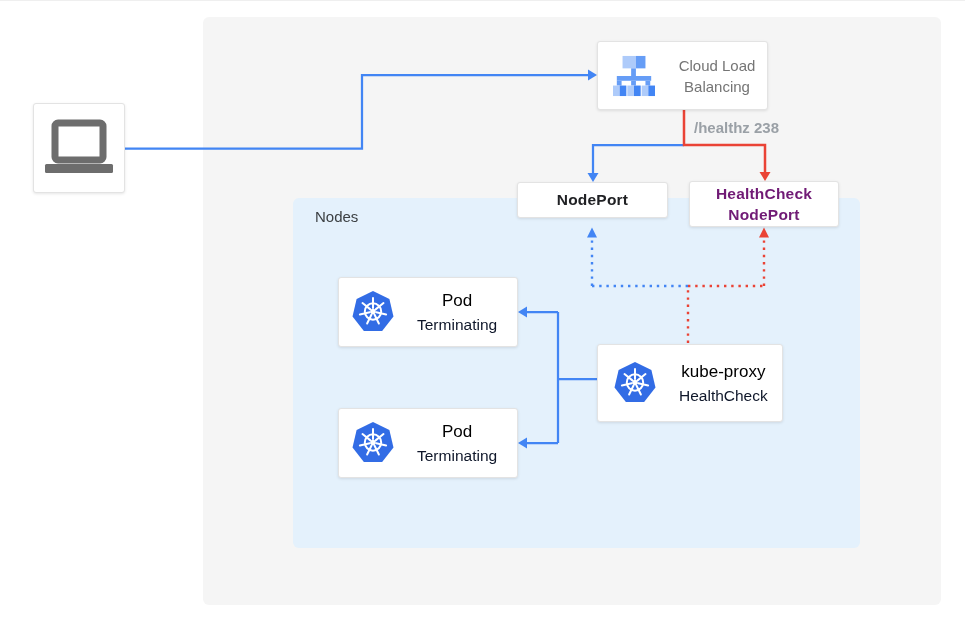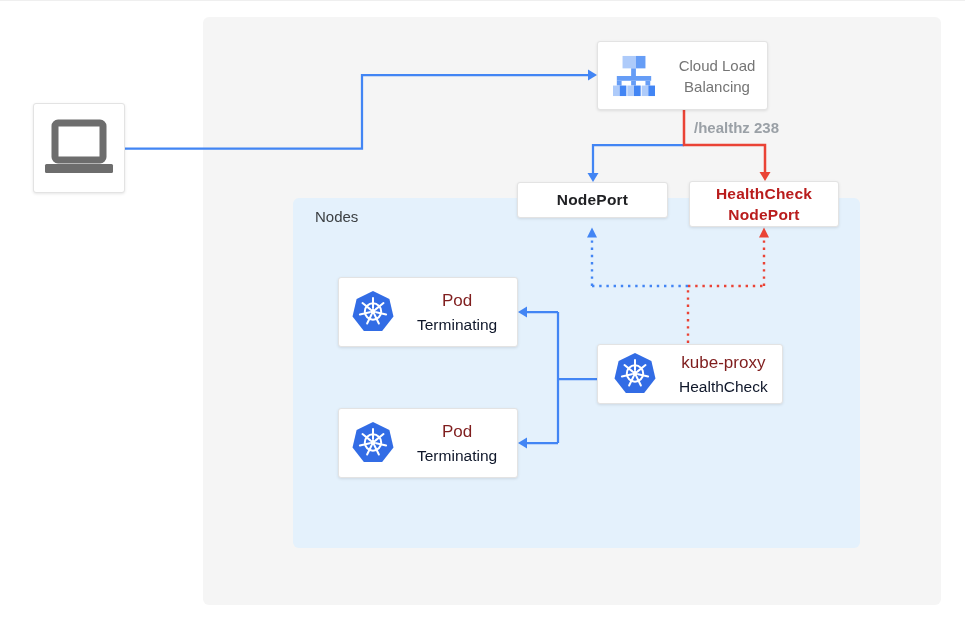--- a/index.html
+++ b/index.html
@@ -16,29 +16,29 @@
     position:absolute;background:#ffffff;border:1px solid #e3e3e3;border-radius:3px;
     box-shadow:0 1px 3px rgba(0,0,0,0.10);box-sizing:border-box;z-index:3;text-align:center;
   }
   .laptop-card{left:33px;top:103px;width:92px;height:90px;display:flex;align-items:center;justify-content:center;}
   .clb-card{left:597px;top:41px;width:171px;height:69px;display:flex;align-items:center;padding-left:13px;}
   .clb-text{margin-left:10px;width:100px;font-size:15px;line-height:21px;color:#757575;}
   .healthz-label{position:absolute;left:694px;top:119px;font-size:15px;font-weight:bold;color:#9aa0a6;z-index:3;}
   .nodeport-card{left:517px;top:182px;width:151px;height:36px;display:flex;align-items:center;justify-content:center;
     font-size:15.5px;font-weight:bold;color:#202124;letter-spacing:0.2px;}
   .hc-card{left:689px;top:181px;width:150px;height:46px;display:flex;align-items:center;justify-content:center;
-    text-align:center;font-size:15.5px;font-weight:bold;color:#b91c1c;line-height:21px;letter-spacing:0.2px;padding:2px 8px;}
+    text-align:center;font-size:15.5px;font-weight:bold;color:#701a75;line-height:21px;letter-spacing:0.2px;padding:2px 8px;}
   .entity-card{display:flex;align-items:center;}
   .pod1-card{left:338px;top:277px;width:180px;height:70px;}
   .pod2-card{left:338px;top:408px;width:180px;height:70px;}
-  .kproxy-card{left:597px;top:344px;width:186px;height:60px;}
+  .kproxy-card{left:597px;top:344px;width:186px;height:78px;}
   .entity-icon{flex:0 0 auto;margin-left:13px;}
   .kproxy-card .entity-icon{margin-left:16px;}
   .entity-text{margin-left:23px;display:flex;flex-direction:column;justify-content:center;}
-  .entity-title{font-size:17px;line-height:24px;color:#7f1d1d;}
+  .entity-title{font-size:17px;line-height:24px;color:#000000;}
   .entity-sub{font-size:15.5px;line-height:23px;color:#0f172a;}
 </style>
 </head>
 <body>
 
 <div class="stage">
 
   <div class="top-hairline"></div>
 
   <div class="panel-gray"></div>

